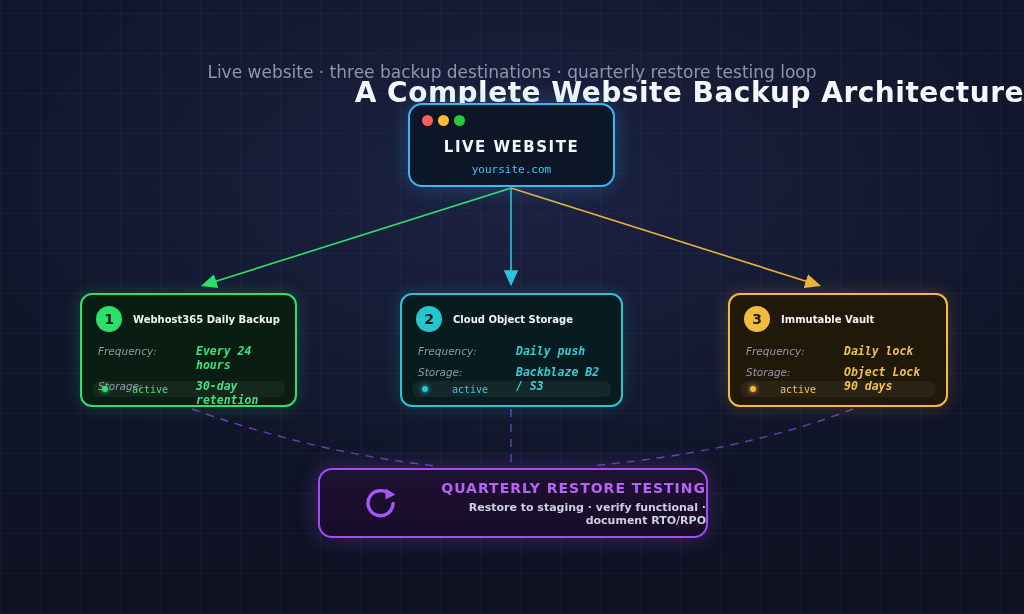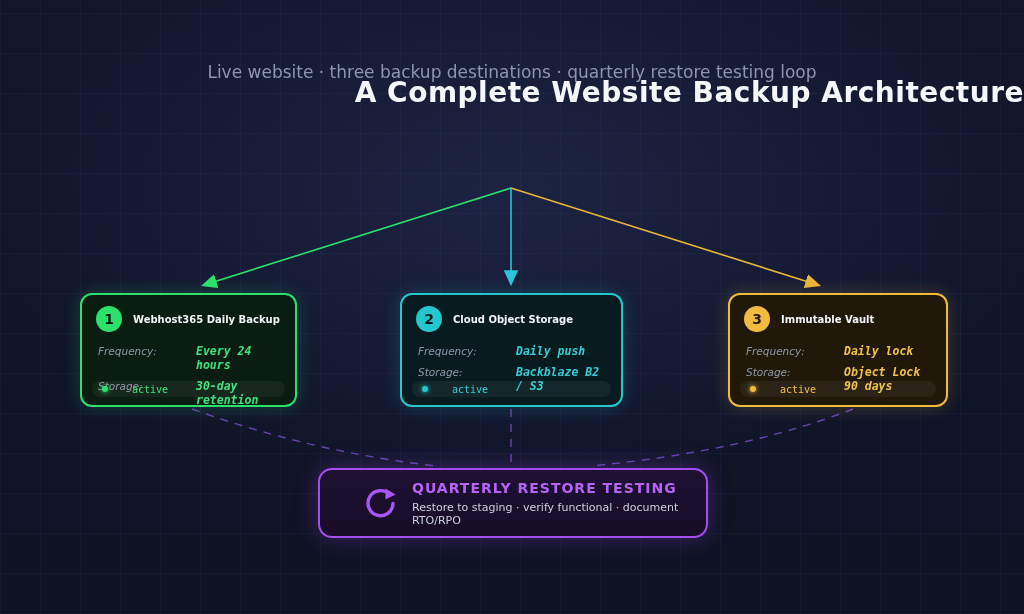--- a/index.html
+++ b/index.html
@@ -77,25 +77,25 @@
   .card-amber .active-dot { background:#f1bc3e; box-shadow:0 0 5px #f1bc3e; }
   .card-green .active-label { color:#3fe07d; }
   .card-cyan  .active-label { color:#35ccd3; }
   .card-amber .active-label { color:#f3c14b; }
 
   
   .restore-box {
     left:318px; top:468px; width:390px; height:70px;
     border:2px solid #a44df2; background:linear-gradient(180deg,#1e1132,#170c28);
     box-shadow:0 0 24px rgba(164,77,242,0.30);
-    display:flex; align-items:center; gap:14px; padding-left:40px;
+    display:flex; align-items:center; gap:14px; padding-left:40px;text-align:right;
   }
   .restore-title { font-size:14px; font-weight:bold; color:#b863f8;
     letter-spacing:1px; margin-bottom:5px; }
-  .restore-sub { font-size:11px; color:#ccd1df; }
+  .restore-sub { font-size:11px; color:#ccd1df;font-weight:bold; }
 </style>
 </head>
 <body>
 
 <div class="stage">
 
   <div class="page-title">A Complete Website Backup Architecture</div>
   <div class="page-subtitle">Live website  ·  three backup destinations  ·  quarterly restore testing loop</div>
 
   <svg class="connectors" width="1024" height="614">
@@ -111,20 +111,29 @@
       </marker>
     </defs>
     <line class="ln ln-green" x1="511" y1="188" x2="204" y2="285" marker-end="url(#ah-green)"></line>
     <line class="ln ln-cyan" x1="511" y1="188" x2="511" y2="283" marker-end="url(#ah-cyan)"></line>
     <line class="ln ln-amber" x1="511" y1="188" x2="818" y2="285" marker-end="url(#ah-amber)"></line>
     <path class="dash" d="M192,409 Q312,452 436,466"></path>
     <path class="dash" d="M511,409 L511,464"></path>
     <path class="dash" d="M853,409 Q742,452 590,466"></path>
   </svg>
 
+  <div class="node live-box">
+    <div class="dots">
+      <span class="dot" style="background:#ff5f57"></span>
+      <span class="dot" style="background:#febc2e"></span>
+      <span class="dot" style="background:#28c840"></span>
+    </div>
+    <div class="live-title">LIVE WEBSITE</div>
+    <div class="live-url">yoursite.com</div>
+  </div>
 
   <div class="node card card-green">
     <div class="card-head">
       <div class="badge">1</div>
       <div class="card-title">Webhost365 Daily Backup</div>
     </div>
     <div class="rows">
       <div class="row">
         <span class="row-label">Frequency:</span>
         <span class="row-value">Every 24 hours</span>

